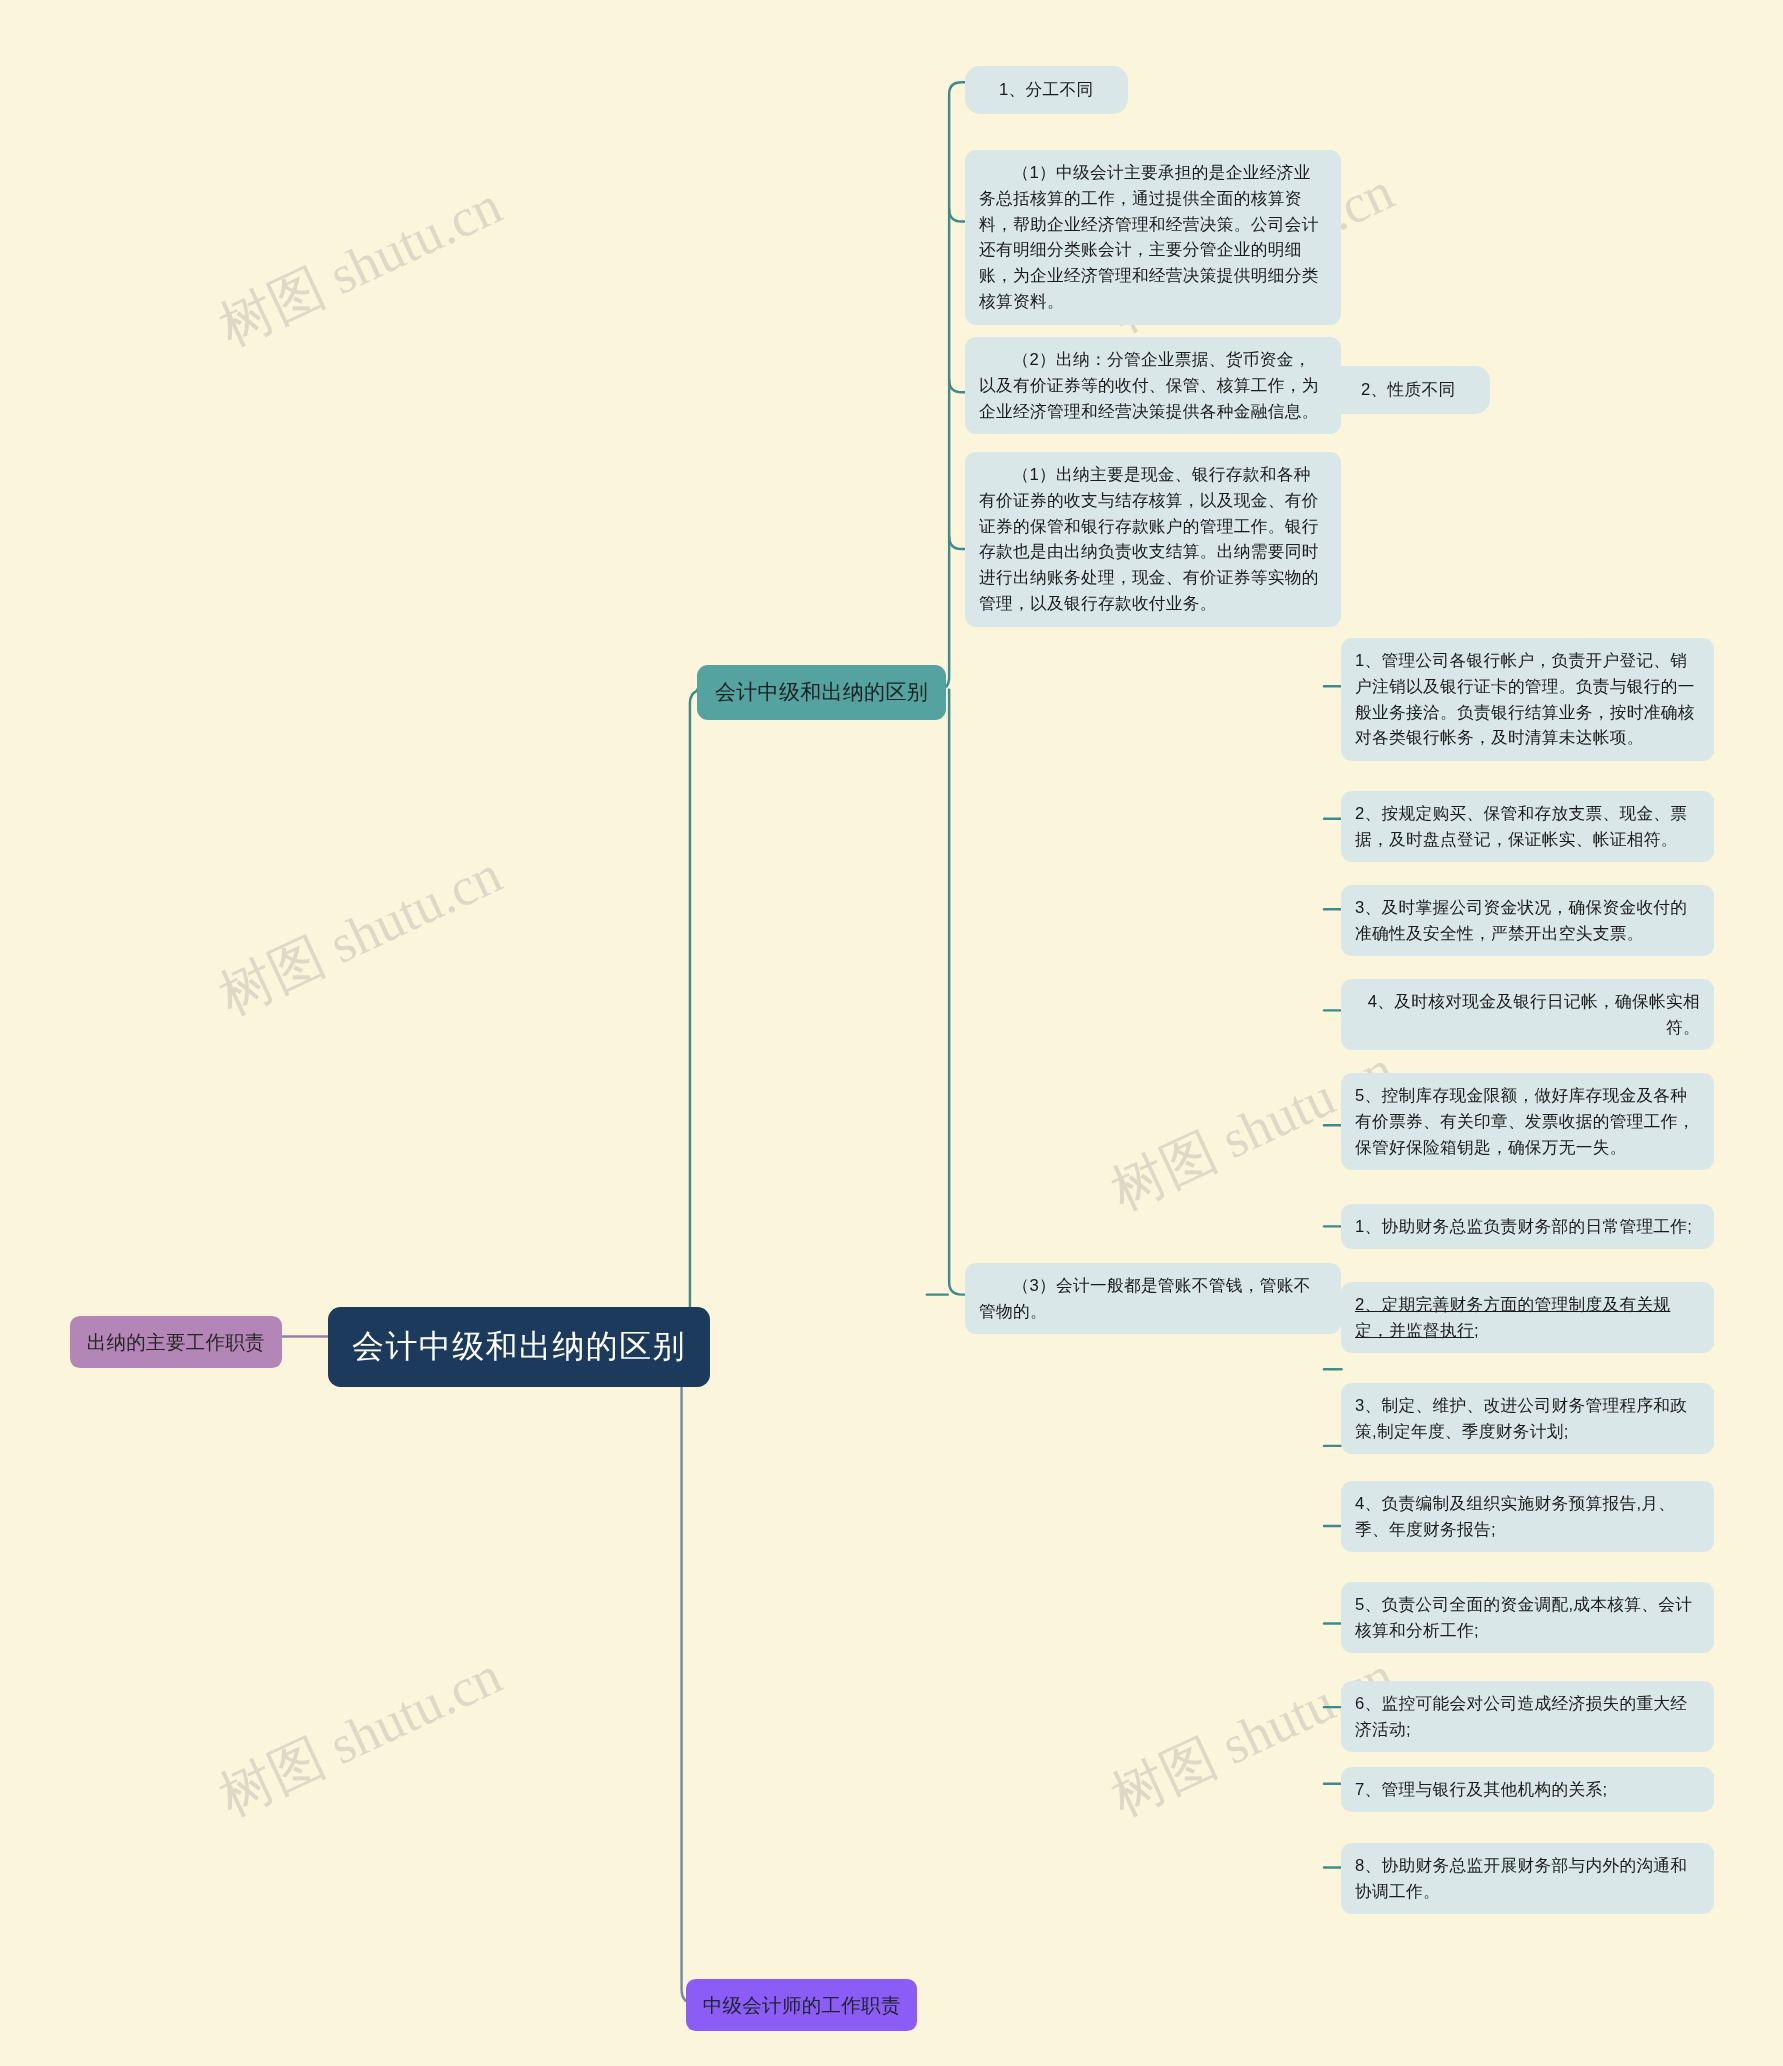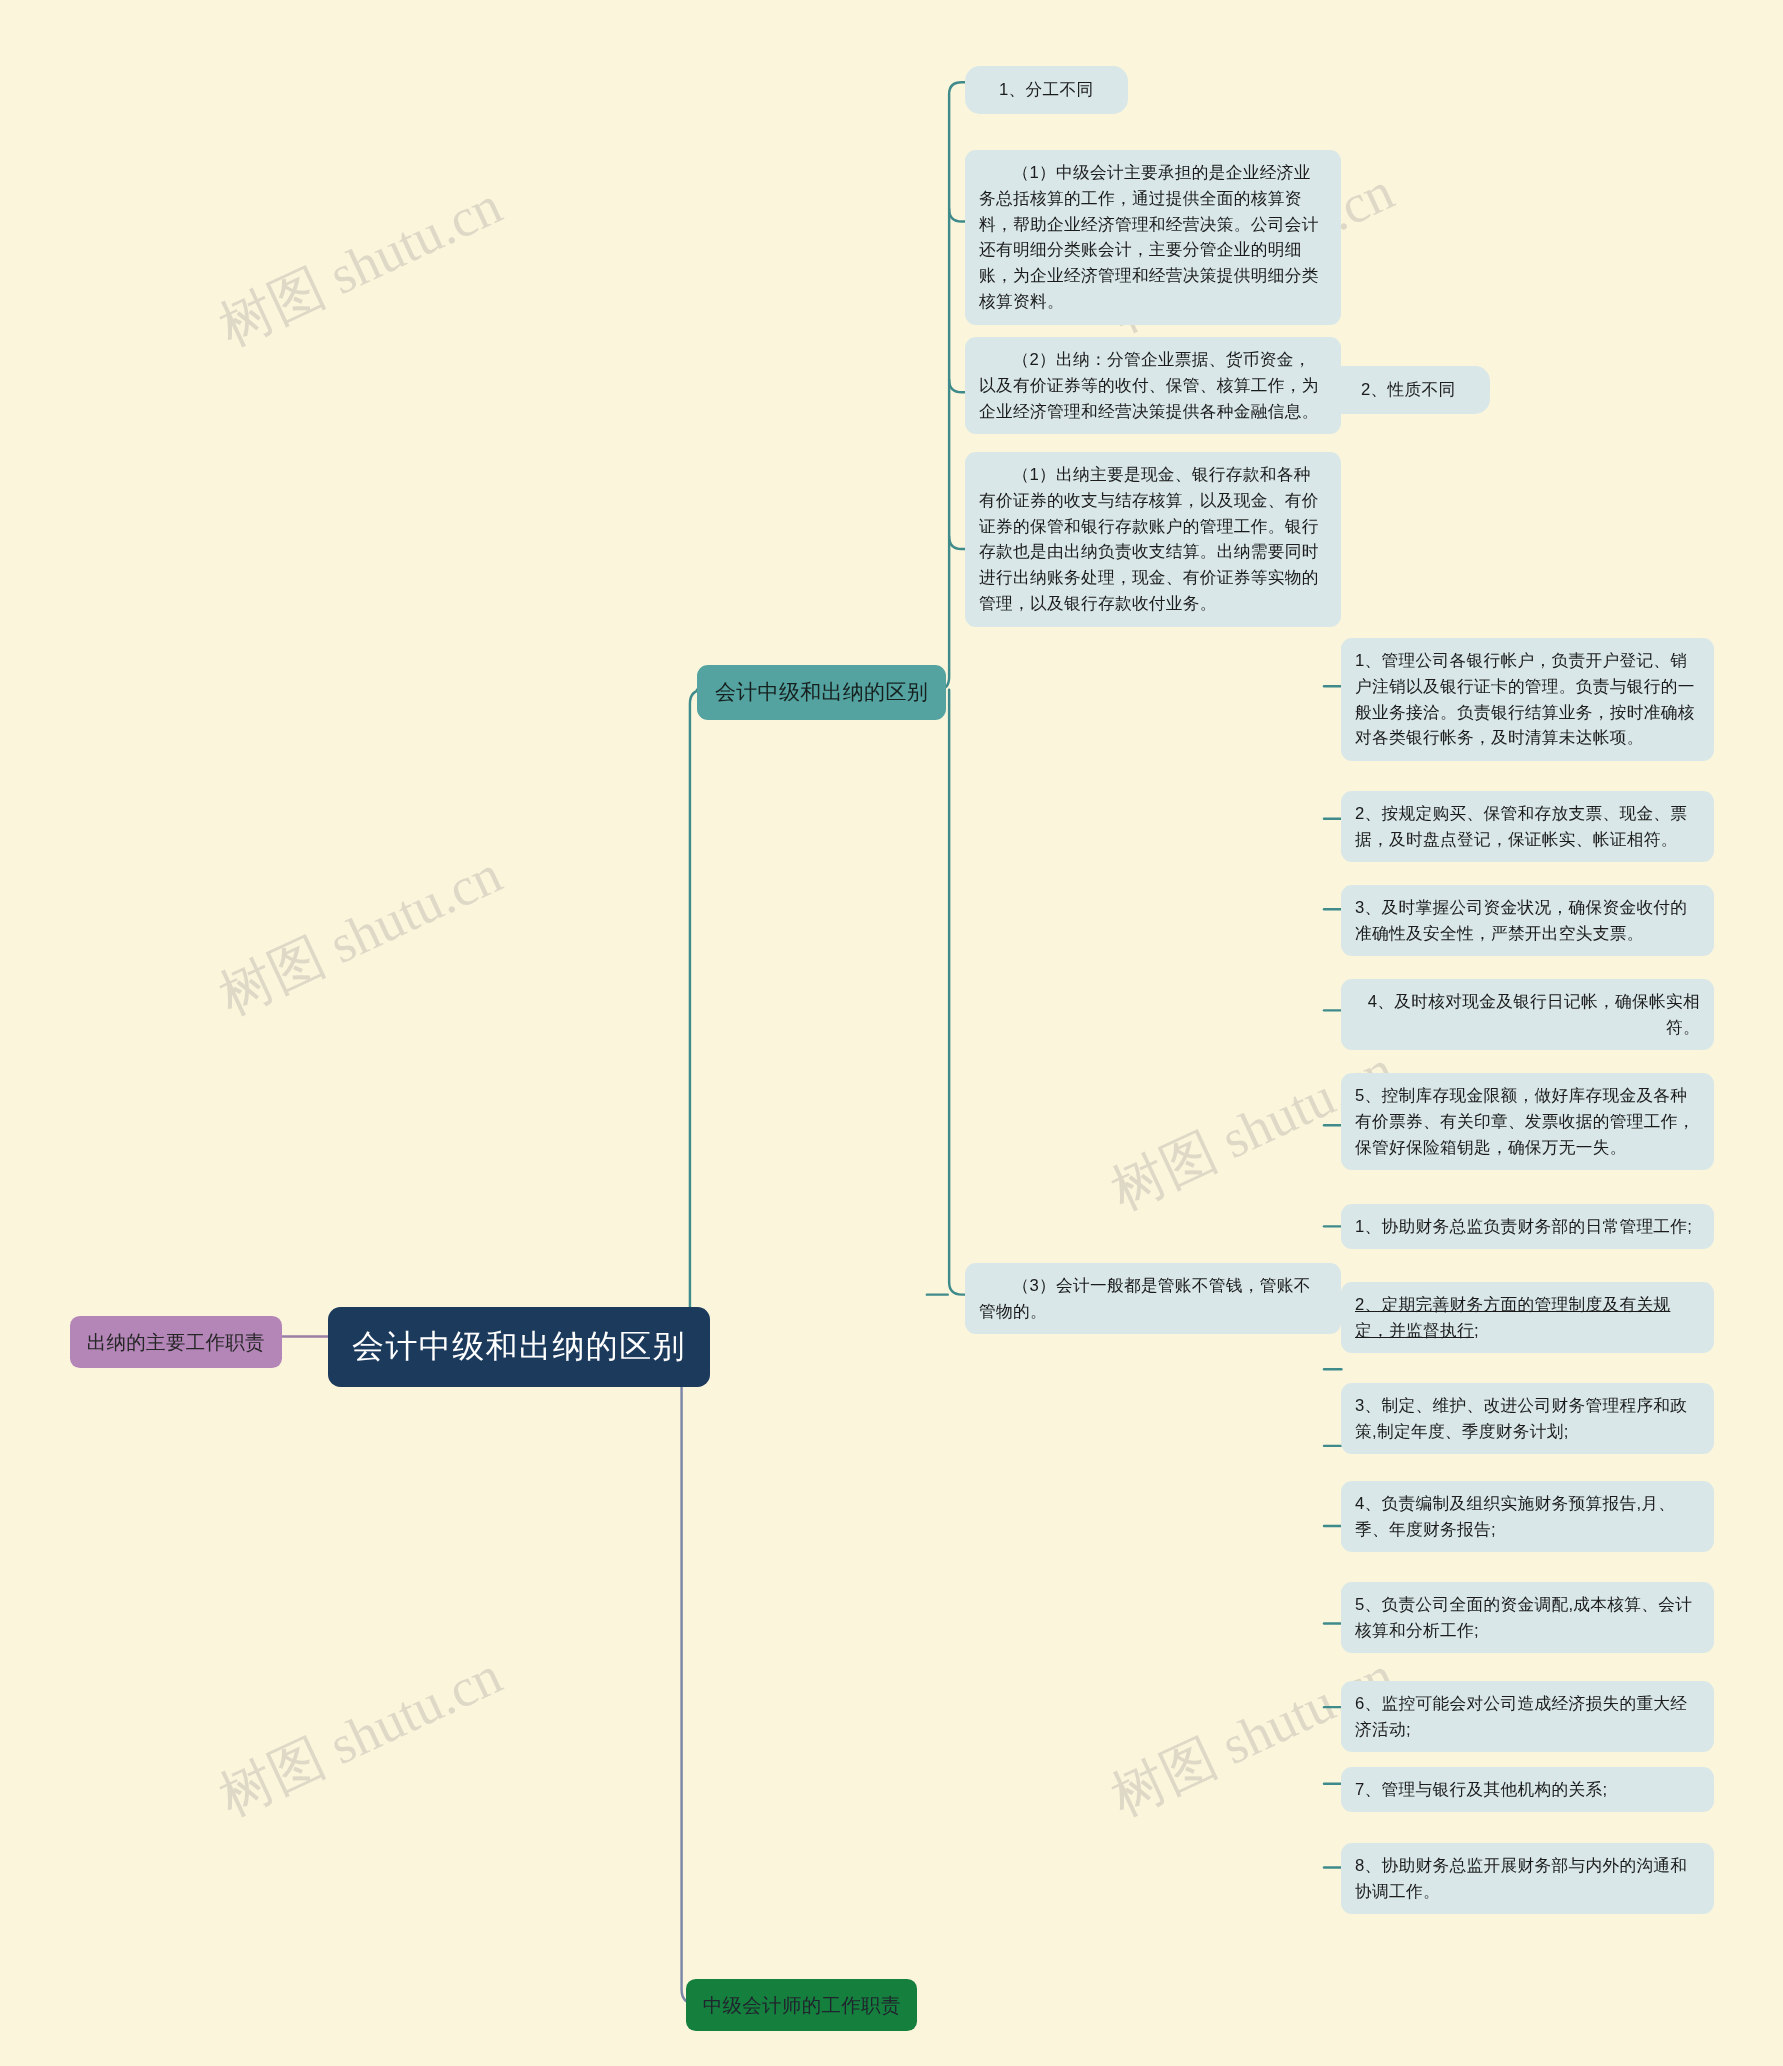--- a/index.html
+++ b/index.html
@@ -48,21 +48,21 @@
   }
   .branch-teal {
     background:#54a3a0;
     color:#15201f;
     font-size:21px;
     padding:11px 18px;
     border-radius:11px;
     white-space:nowrap;
   }
   .branch-slate {
-    background:#15803d;
+    background:#8b5cf6;
     color:#20242e;
     font-size:19.5px;
     padding:11px 16.7px;
     border-radius:9.8px;
     white-space:nowrap;
   }
 
   .wm {
     position:absolute;
     font-family:"Liberation Serif","DejaVu Serif",serif;

